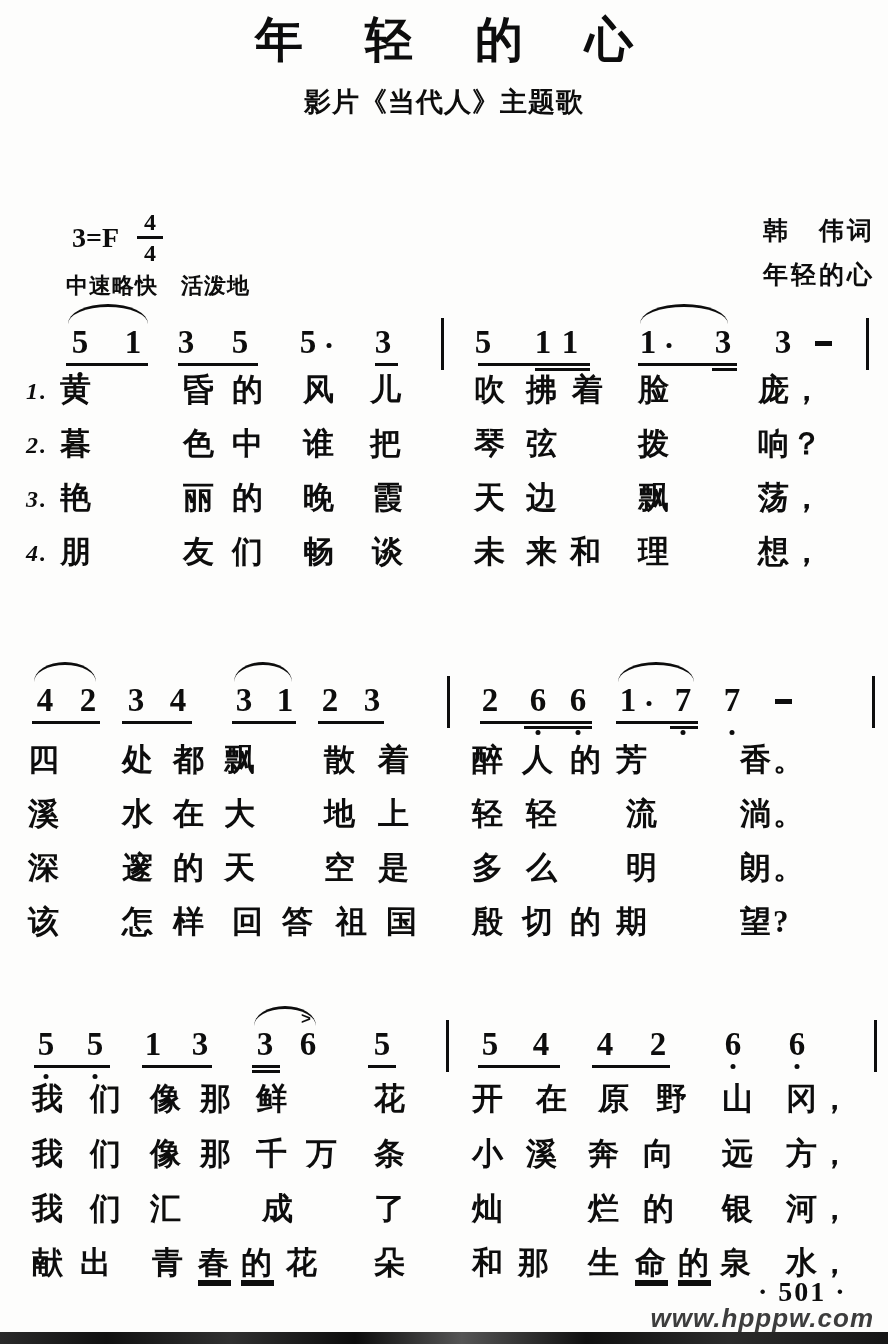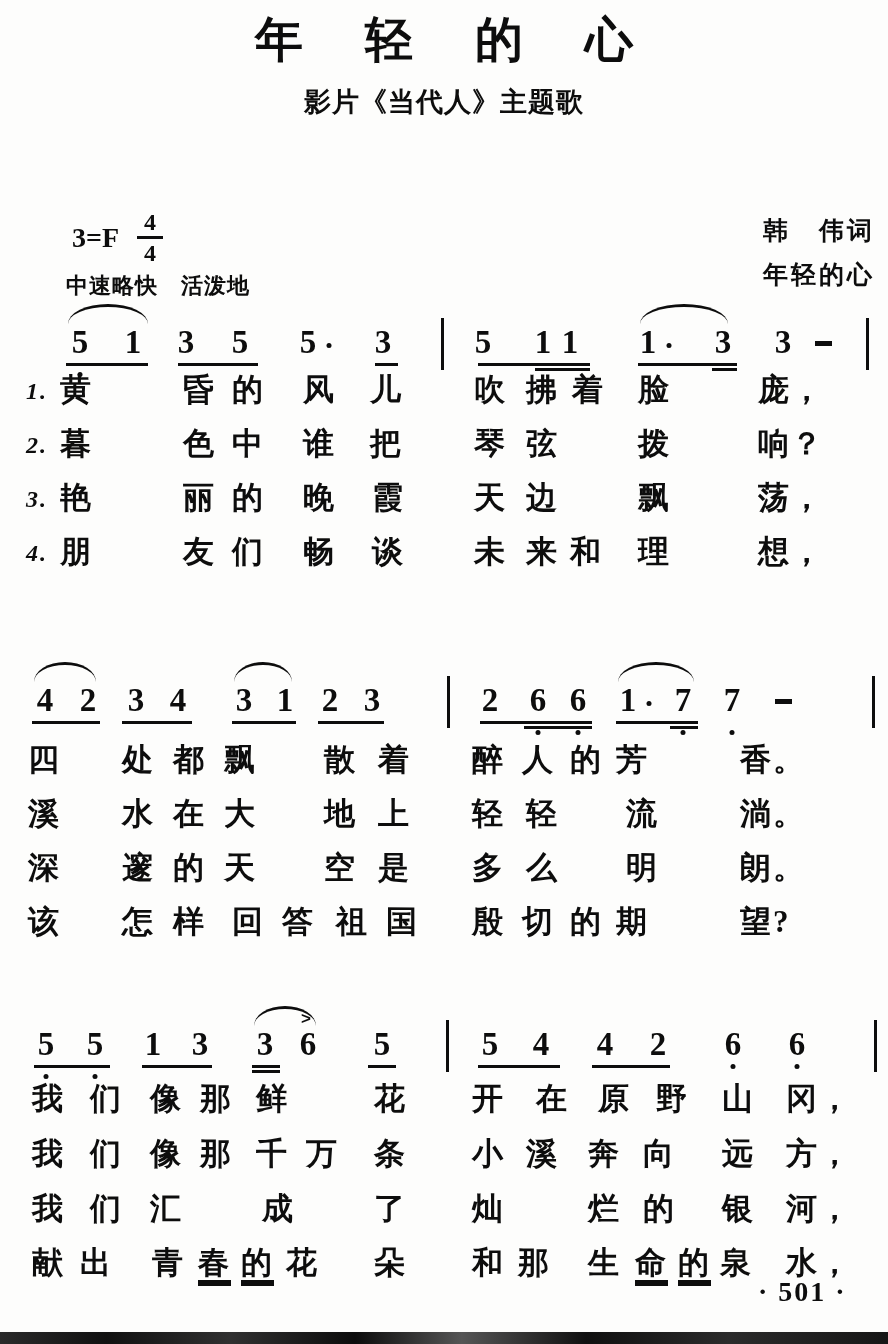--- a/index.html
+++ b/index.html
@@ -272,14 +272,15 @@
       <div class="lc" style="left: 472px; top: 1247px;">和</div>
       <div class="lc" style="left: 518px; top: 1247px;">那</div>
       <div class="lc" style="left: 588px; top: 1247px;">生</div>
       <div class="lc lu" style="left: 635px; top: 1247px;">命</div>
       <div class="lc lu" style="left: 678px; top: 1247px;">的</div>
       <div class="lc" style="left: 720px; top: 1247px;">泉</div>
       <div class="lc" style="left: 786px; top: 1247px;">水，</div>
     </div>
 
   <div class="abs pagenum">· 501 ·</div>
+  <div class="abs watermark">www.hpppw.com</div>
   <div class="abs bottombar"></div>
 </div>
 
 </body></html>

